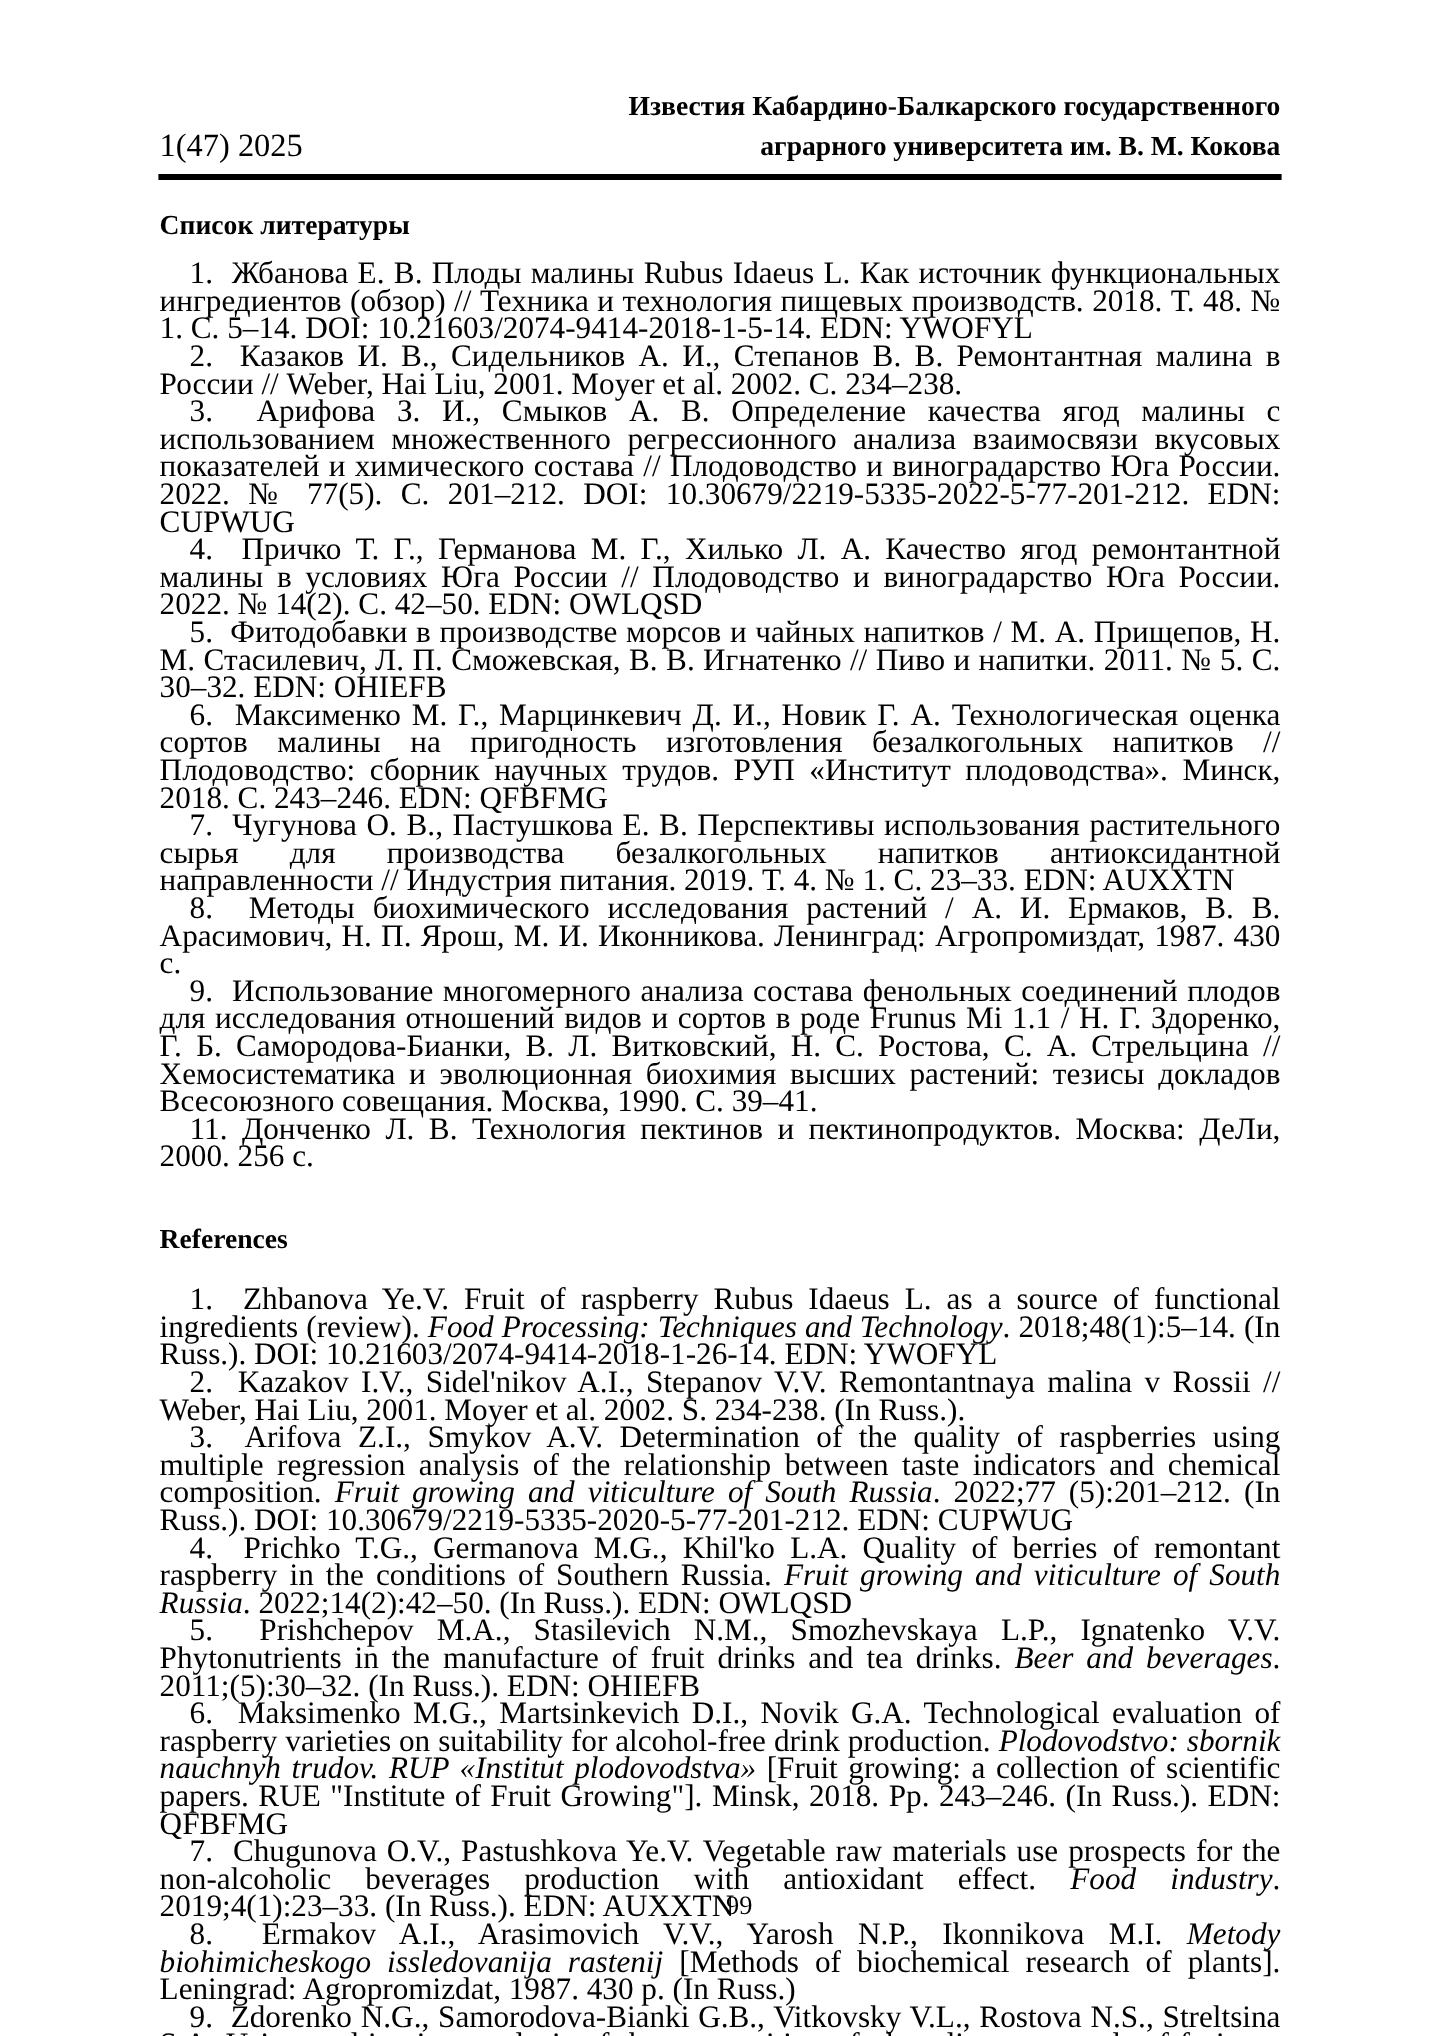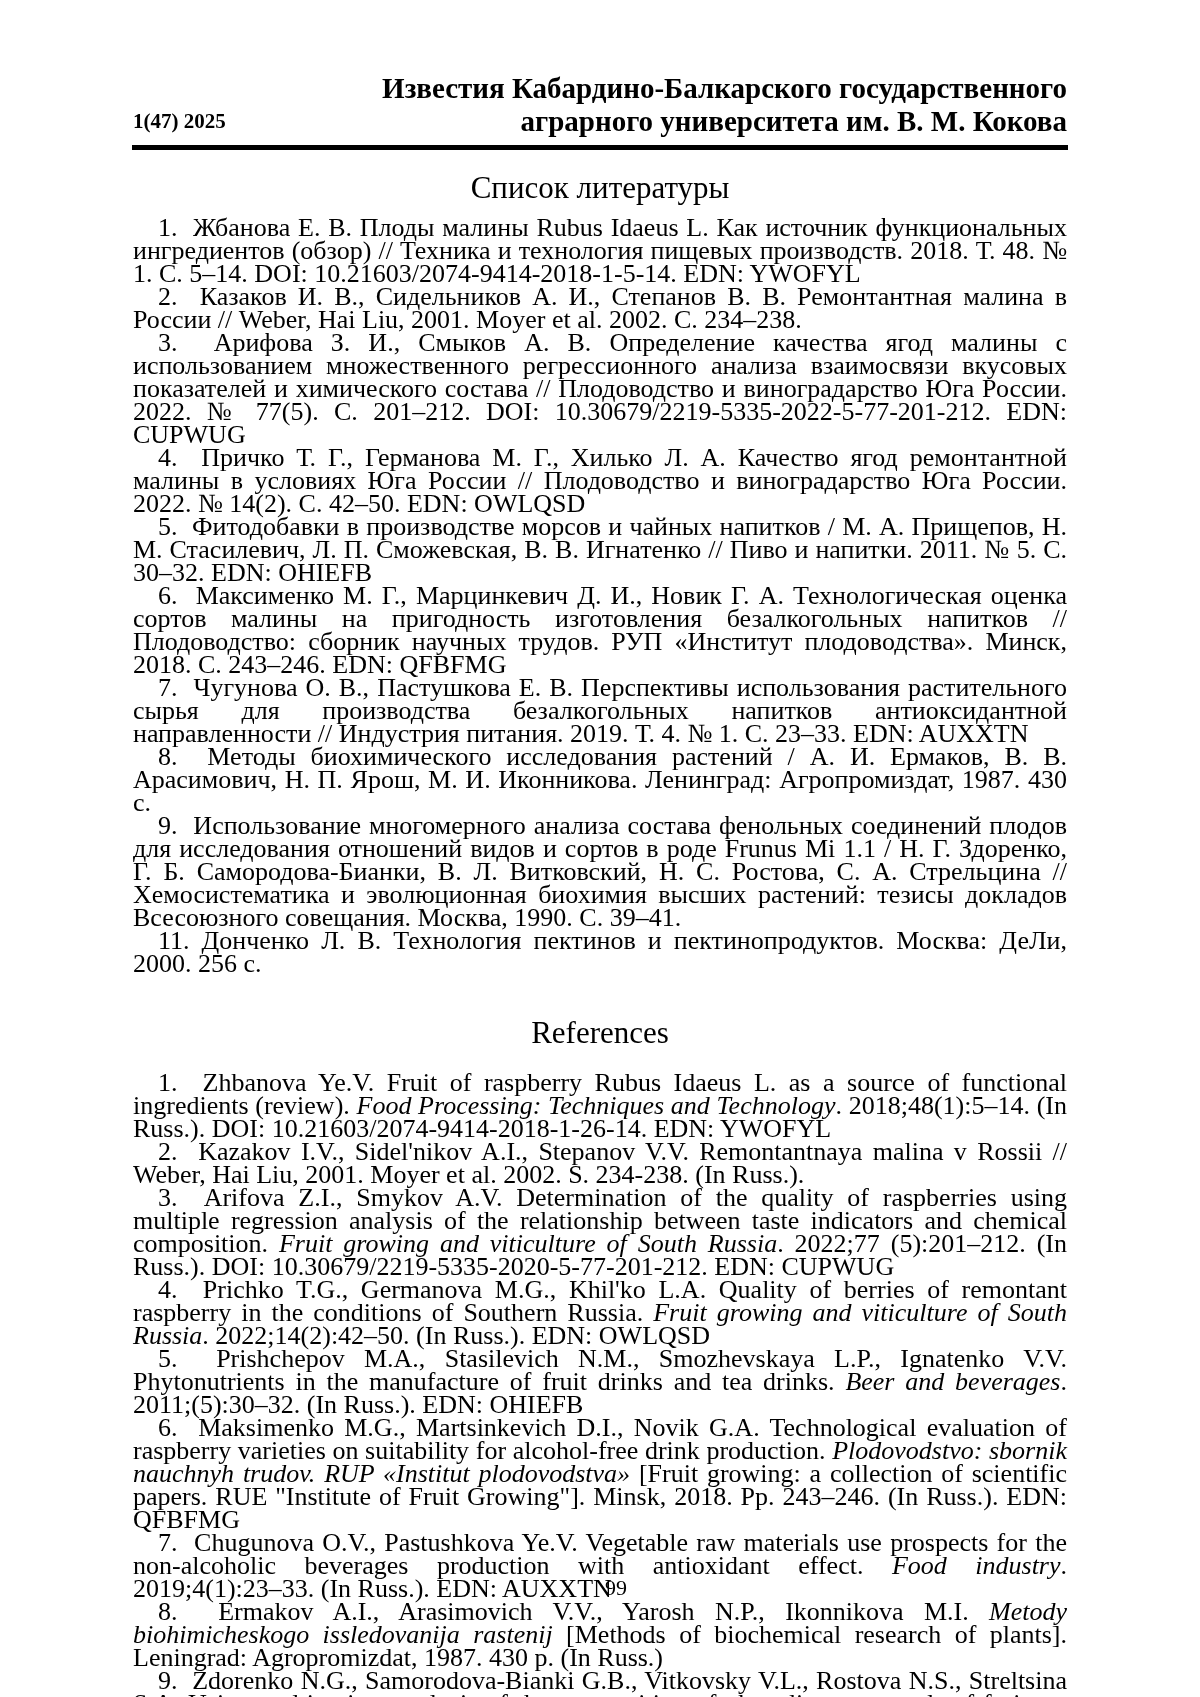--- a/index.html
+++ b/index.html
@@ -17,43 +17,42 @@
     overflow: hidden;
   }
   .header {
     display: flex;
     justify-content: space-between;
     align-items: flex-end;
     margin: 0 133px;
     padding-top: 72px;
   }
   .issue {
-    font-weight: 700;
-    font-size: 21px;
+    font-weight: 400;
+    font-size: 27px;
     line-height: 33px;
     white-space: nowrap;
   }
   .journal {
     text-align: right;
     font-weight: 700;
-    font-size: 29px;
+    font-size: 23px;
     line-height: 33px;
   }
   .rule {
     margin: 7px 132px 0 132px;
     height: 5px;
     background: #000000;
   }
   .content {
     margin: 0 133px;
   }
   h2.sec {
-    font-size: 31px;
-    font-weight: 400;
-    text-align: center;
+    font-size: 23px;
+    font-weight: 700;
     line-height: 24px;
   }
   h2.sec-ru { margin: 26px 0 16px 0; }
   h2.sec-en { margin: 46px 0 26px 0; }
   p.ref {
     margin: 0;
     font-size: 26px;
     line-height: 23px;
     text-align: justify;
     text-indent: 25px;

